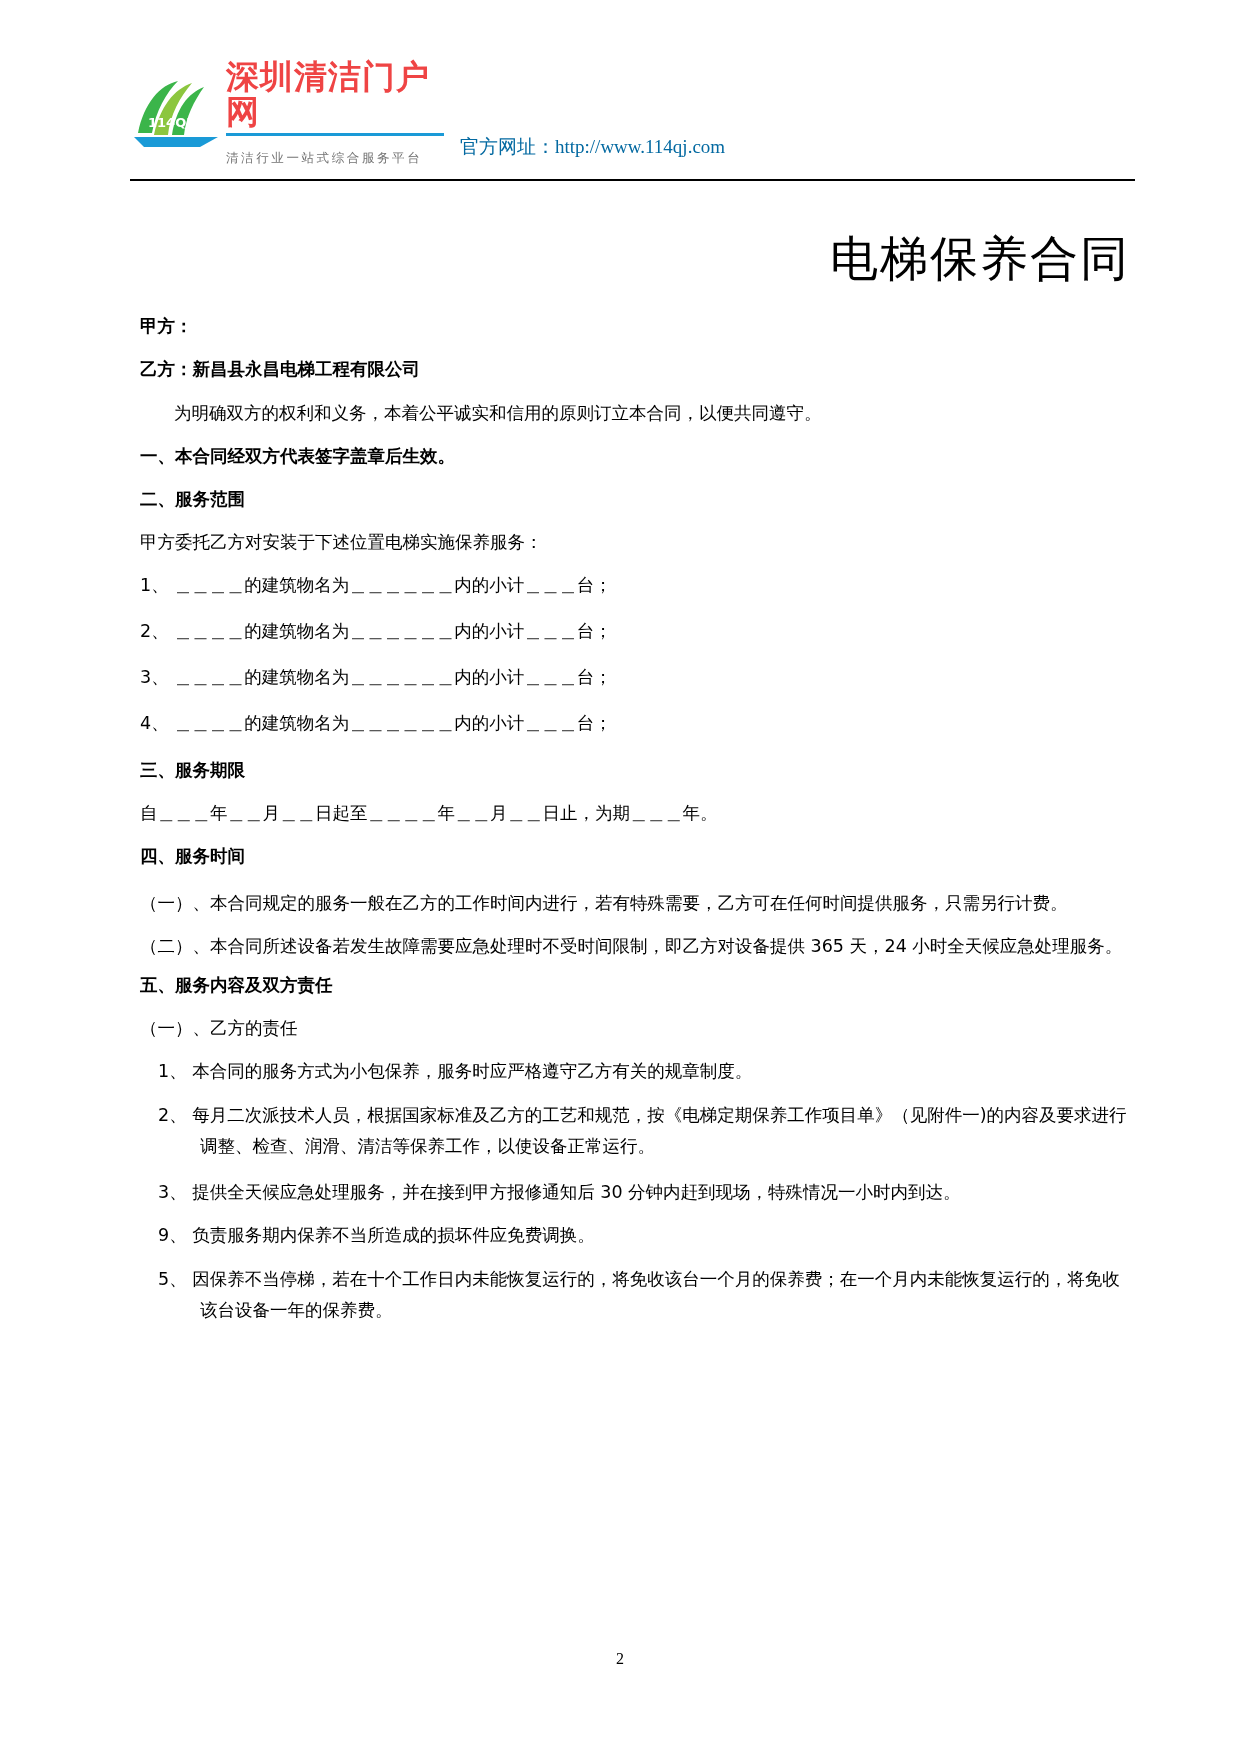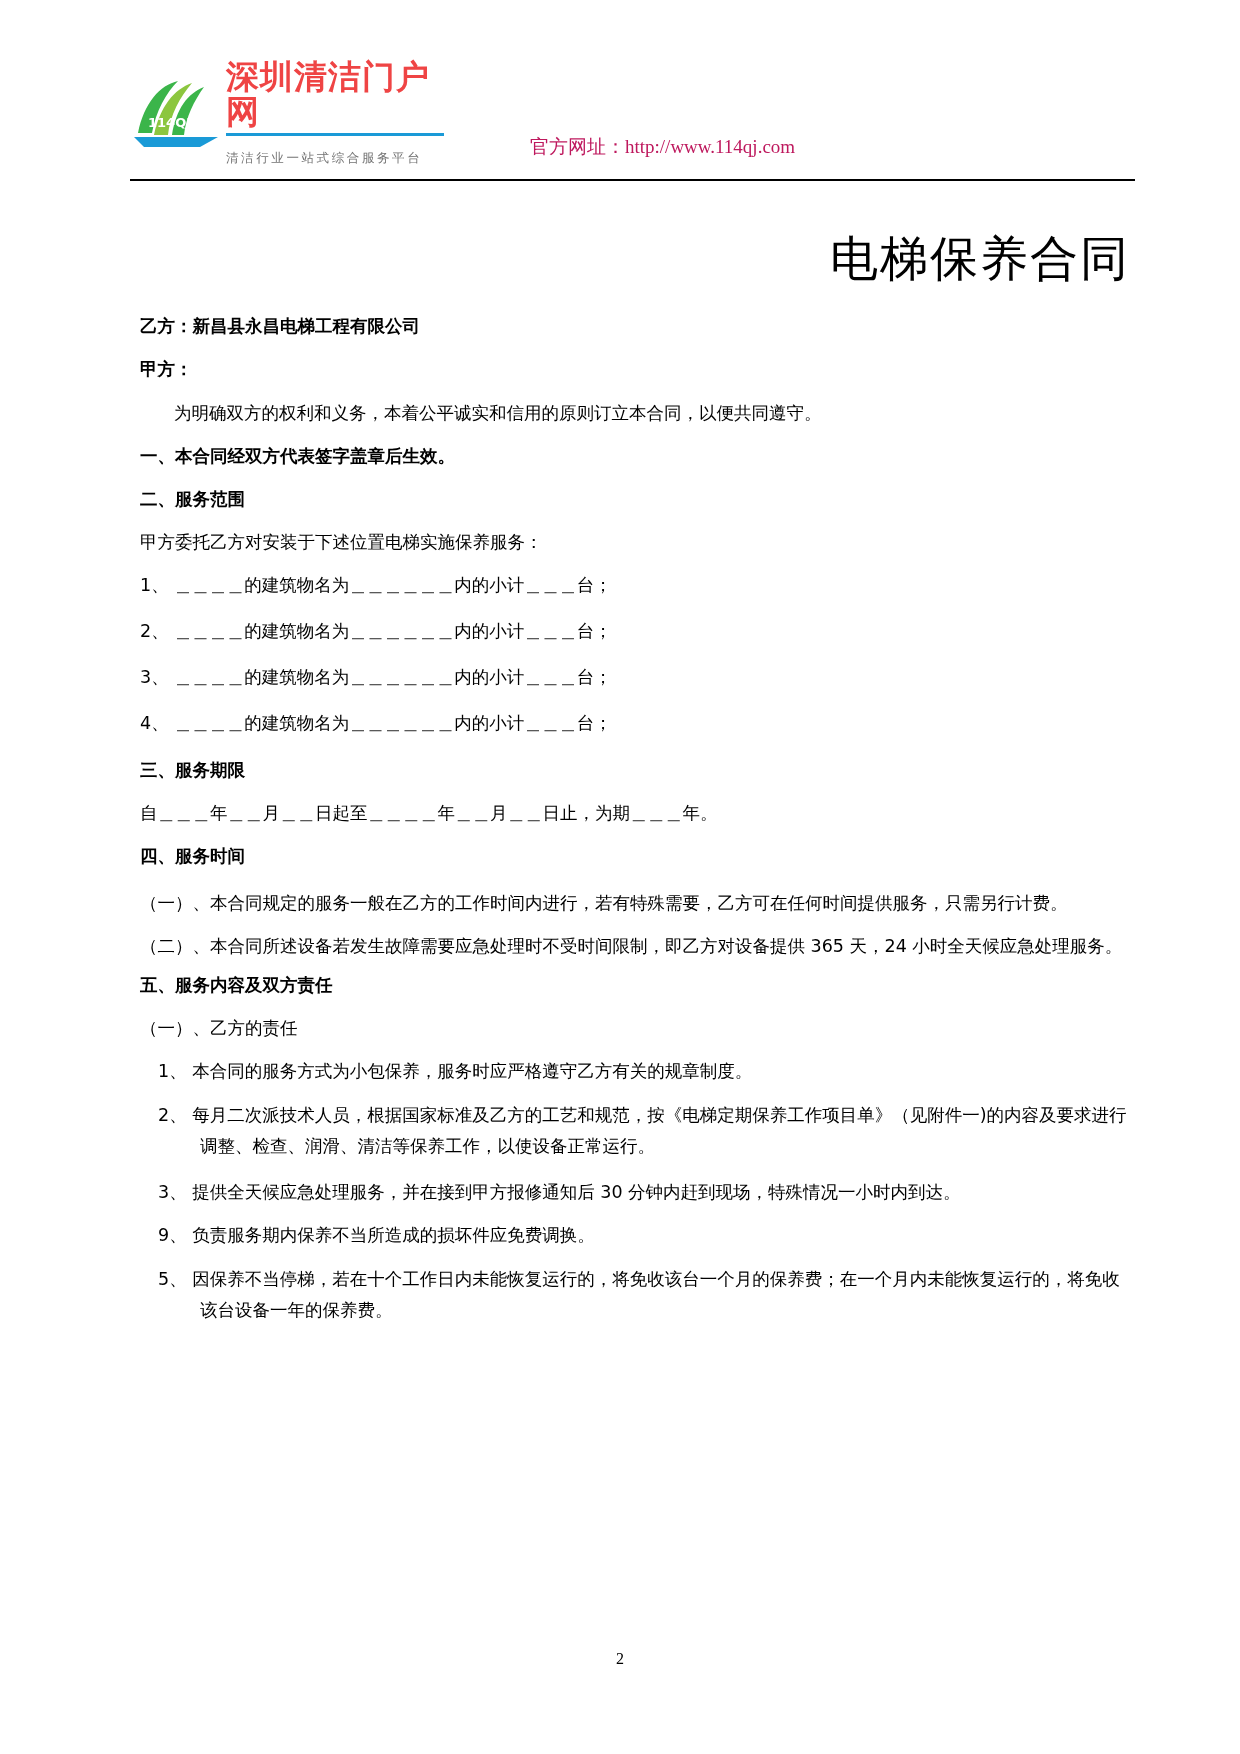--- a/index.html
+++ b/index.html
@@ -65,25 +65,24 @@
   .logo-sub {
     font-family: "DejaVu Sans", sans-serif;
     font-size: 12.5px;
     color: #737373;
     letter-spacing: 2.6px;
     margin-top: 14px;
     line-height: 1.2;
   }
 
   .header-url {
-    margin-left: 70px;
     margin-top: 74px;
     font-family: "Liberation Serif", serif;
     font-size: 19px;
-    color: #be185d;
+    color: #0369a1;
     white-space: nowrap;
   }
 
   .header-rule {
     margin: 14px 105px 0 130px;
     border-top: 2px solid #000;
   }
 
   
   .doc {
@@ -162,22 +161,22 @@
       </div>
     </div>
     <div class="header-url">官方网址：http://www.114qj.com</div>
   </div>
 
   <div class="header-rule"></div>
 
   <div class="doc">
     <h1 class="doc-title">电梯保养合同</h1>
 
+    <p class="b">甲方：</p>
     <p class="b">乙方：新昌县永昌电梯工程有限公司</p>
-    <p class="b">甲方：</p>
     <p class="indent2">为明确双方的权利和义务，本着公平诚实和信用的原则订立本合同，以便共同遵守。</p>
 
     <p class="b">一、本合同经双方代表签字盖章后生效。</p>
     <p class="b">二、服务范围</p>
     <p>甲方委托乙方对安装于下述位置电梯实施保养服务：</p>
 
     <p class="itemline">1、 ＿＿＿＿的建筑物名为＿＿＿＿＿＿内的小计＿＿＿台；</p>
     <p class="itemline">2、 ＿＿＿＿的建筑物名为＿＿＿＿＿＿内的小计＿＿＿台；</p>
     <p class="itemline">3、 ＿＿＿＿的建筑物名为＿＿＿＿＿＿内的小计＿＿＿台；</p>
     <p class="itemline">4、 ＿＿＿＿的建筑物名为＿＿＿＿＿＿内的小计＿＿＿台；</p>

